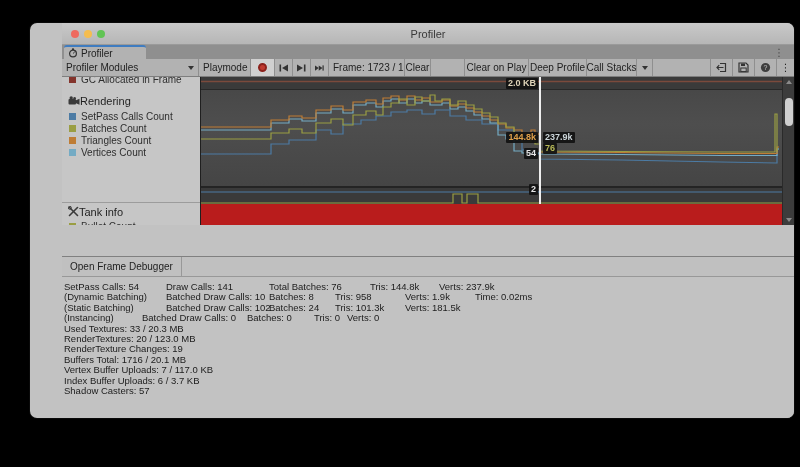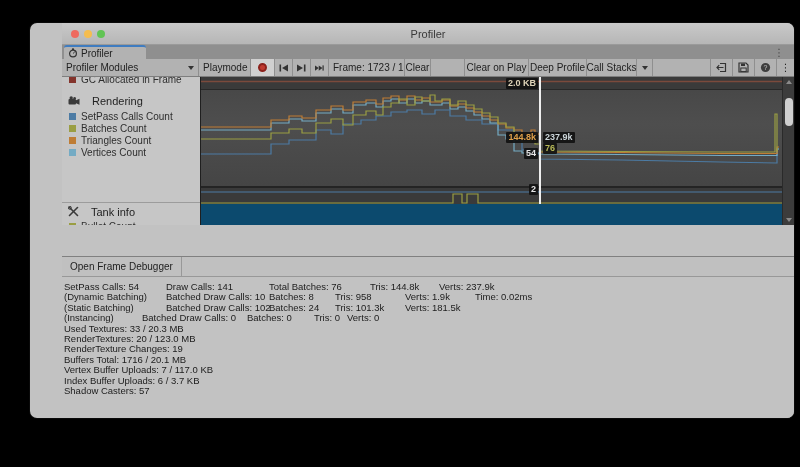--- a/index.html
+++ b/index.html
@@ -26,28 +26,28 @@
   .tbtn{display:flex;align-items:center;box-sizing:border-box;border-right:1px solid #8f8f8f;
         padding:0 4px;white-space:nowrap;overflow:hidden;}
   .tbtn.center{justify-content:center;}
   .caret{width:0;height:0;border-left:3.5px solid transparent;border-right:3.5px solid transparent;
          border-top:4px solid #333;margin-left:4px;}
   .spacergrow{flex:1;}
   .recbox{background:#d0d0d0;}
   .recdot{width:9px;height:9px;border-radius:50%;background:#c03b30;border:2px solid #8c221c;box-sizing:border-box;}
   .iconbtn{border-right:none;border-left:1px solid #8f8f8f;width:22px;justify-content:center;}
   
-  .main{height:148px;display:flex;background:#0c4a6e;}
+  .main{height:148px;display:flex;background:#b91c1c;}
   .sidebar{width:139px;background:#c6c6c6;border-right:1px solid #1f1f1f;box-sizing:border-box;
            display:flex;flex-direction:column;font-size:10px;color:#2e2e2e;}
   .cliptop{height:9px;overflow:hidden;}
   .cliptop .srow{margin-top:-4px;}
   .srow{display:flex;align-items:center;gap:5px;padding-left:7px;height:12px;}
   .swatch{width:7px;height:7px;flex:none;}
-  .modhead{display:flex;align-items:center;gap:12px;padding-left:6px;height:18px;font-size:11px;color:#1f1f1f;}
+  .modhead{display:flex;align-items:center;gap:0;padding-left:6px;height:18px;font-size:11px;color:#1f1f1f;}
   .sb-div{height:1px;background:#9c9c9c;margin-top:auto;}
   .clipbottom{height:5px;overflow:hidden;}
   .chart{position:relative;width:581px;height:127px;background:#464646;overflow:hidden;cursor:crosshair;}
   .strip-mem{position:absolute;left:0;top:0;width:581px;height:12px;background:#3a3a3a;border-bottom:1px solid #282828;}
   .strip-rend{position:absolute;left:0;top:13px;width:581px;height:96px;background:linear-gradient(#484848,#4e4e4e 35%,#454545);}
   .strip-sep{position:absolute;left:0;top:109px;width:581px;height:2px;background:#242424;}
   .strip-tank{position:absolute;left:0;top:111px;width:581px;height:16px;background:#3a3a3a;}
   .chart svg{position:absolute;left:0;top:0;}
   .frameline{position:absolute;left:338px;top:0;width:2px;height:127px;background:#efefef;}
   .glabel{position:absolute;font-size:9px;font-weight:bold;line-height:11px;padding:0 2px;

